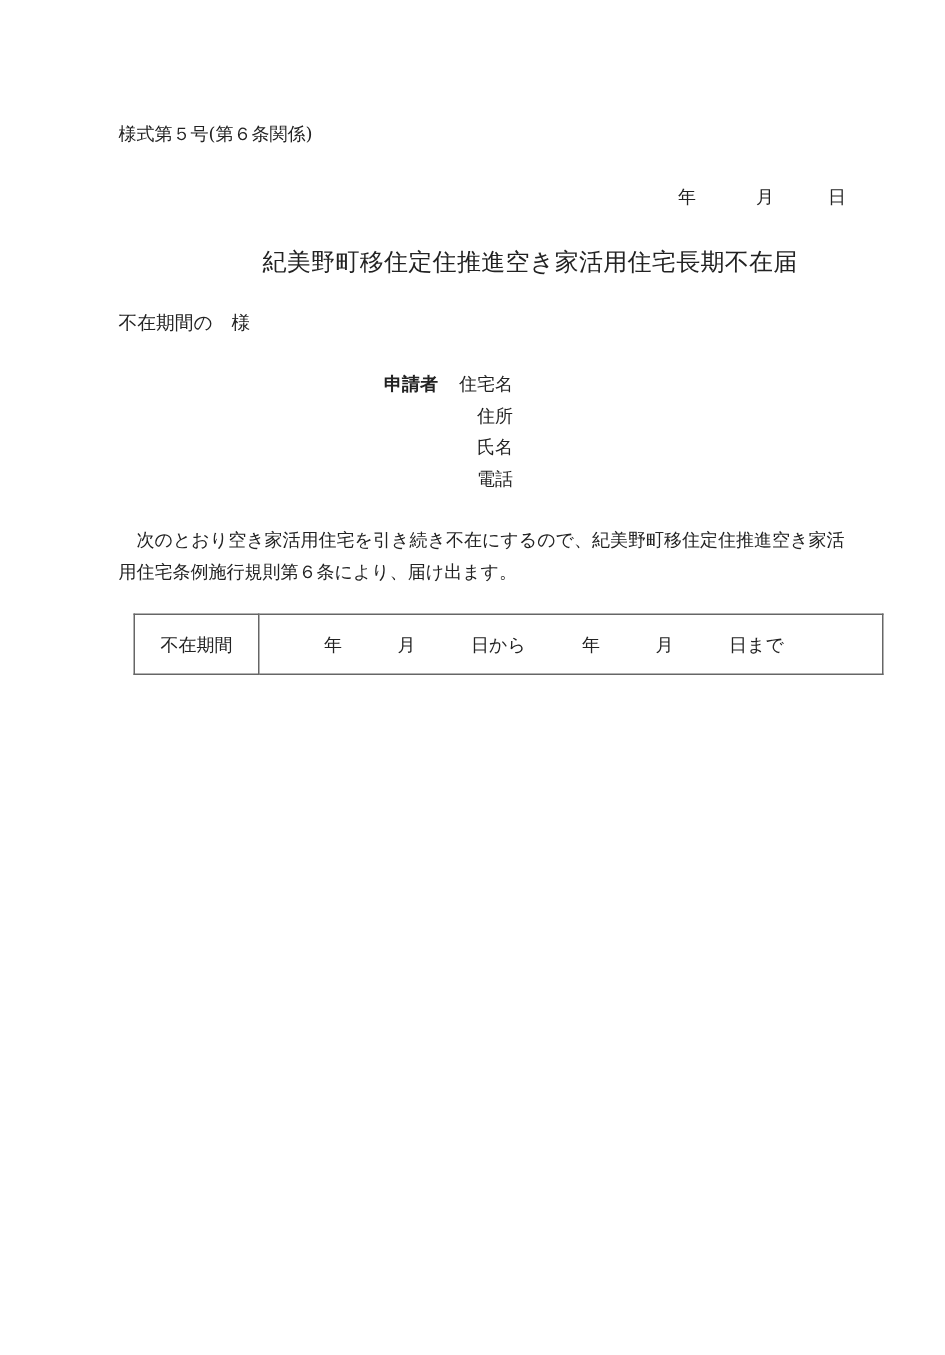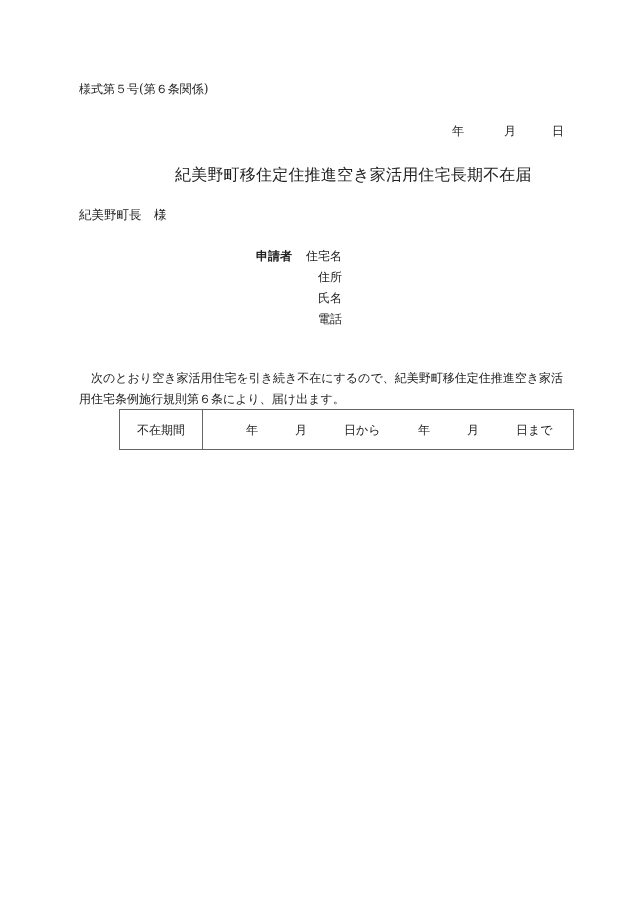--- a/index.html
+++ b/index.html
@@ -11,27 +11,26 @@
     .abs { position: absolute; white-space: nowrap; }
     #form-number { left: 79px; top: 81px; }
     #date-line { left: 452px; top: 123px; width: 112px; height: 16px; }
     #date-line span { position: absolute; top: 0; }
     #doc-title { left: 175px; top: 165px; font-size: 16px; letter-spacing: 0.2px; }
     #addressee { left: 79px; top: 207px; font-size: 12.5px; }
     #applicant { left: 256px; top: 248px; }
     .app-row { position: absolute; left: 0; height: 16px; white-space: nowrap; }
     .app-label { position: absolute; left: 0; top: 0; font-weight: bold; }
     .field-label { position: absolute; left: 48px; top: 0; width: 38px; display: flex; justify-content: flex-end; }
-    #body-text { left: 79px; top: 368px; width: 486px; white-space: normal; line-height: 21px; }
+    #body-text { left: 79px; top: 350px; width: 486px; white-space: normal; line-height: 21px; }
     #body-text p { margin: 0; text-indent: 12px; }
     #absence-table {
       position: absolute; left: 89px; top: 409px;
-      border-collapse: collapse; width: 455px;
+      border-collapse: collapse; width: 500px;
       font-size: 12px;
-      margin-left: 30px;
     }
     #absence-table td { border: 1px solid #666666; padding: 0; }
     #absence-table td.label { width: 82px; text-align: center; line-height: 16px; }
     #absence-table tr.r1 td { height: 39px; }
     #absence-table tr.r2 td { height: 39px; }
     #absence-table tr.r3 td { height: 39px; }
     .period { position: relative; height: 39px; }
     .period span { position: absolute; top: 12px; }
   </style>
 </head>
@@ -40,21 +39,21 @@
 <div id="form-number" class="abs">様式第５号(第６条関係)</div>
 
 <div id="date-line" class="abs">
   <span style="left:0px">年</span>
   <span style="left:52px">月</span>
   <span style="left:100px">日</span>
 </div>
 
 <div id="doc-title" class="abs">紀美野町移住定住推進空き家活用住宅長期不在届</div>
 
-<div id="addressee" class="abs">紀美野町長　様</div>
+<div id="addressee" class="abs">不在期間の　様</div>
 
 <div id="applicant" class="abs">
   <div class="app-row" style="top:0px">
     <span class="app-label">申請者</span>
     <span class="field-label">
       <span>住宅名</span>
     </span>
   </div>
   <div class="app-row" style="top:21px">
     <span class="field-label">

